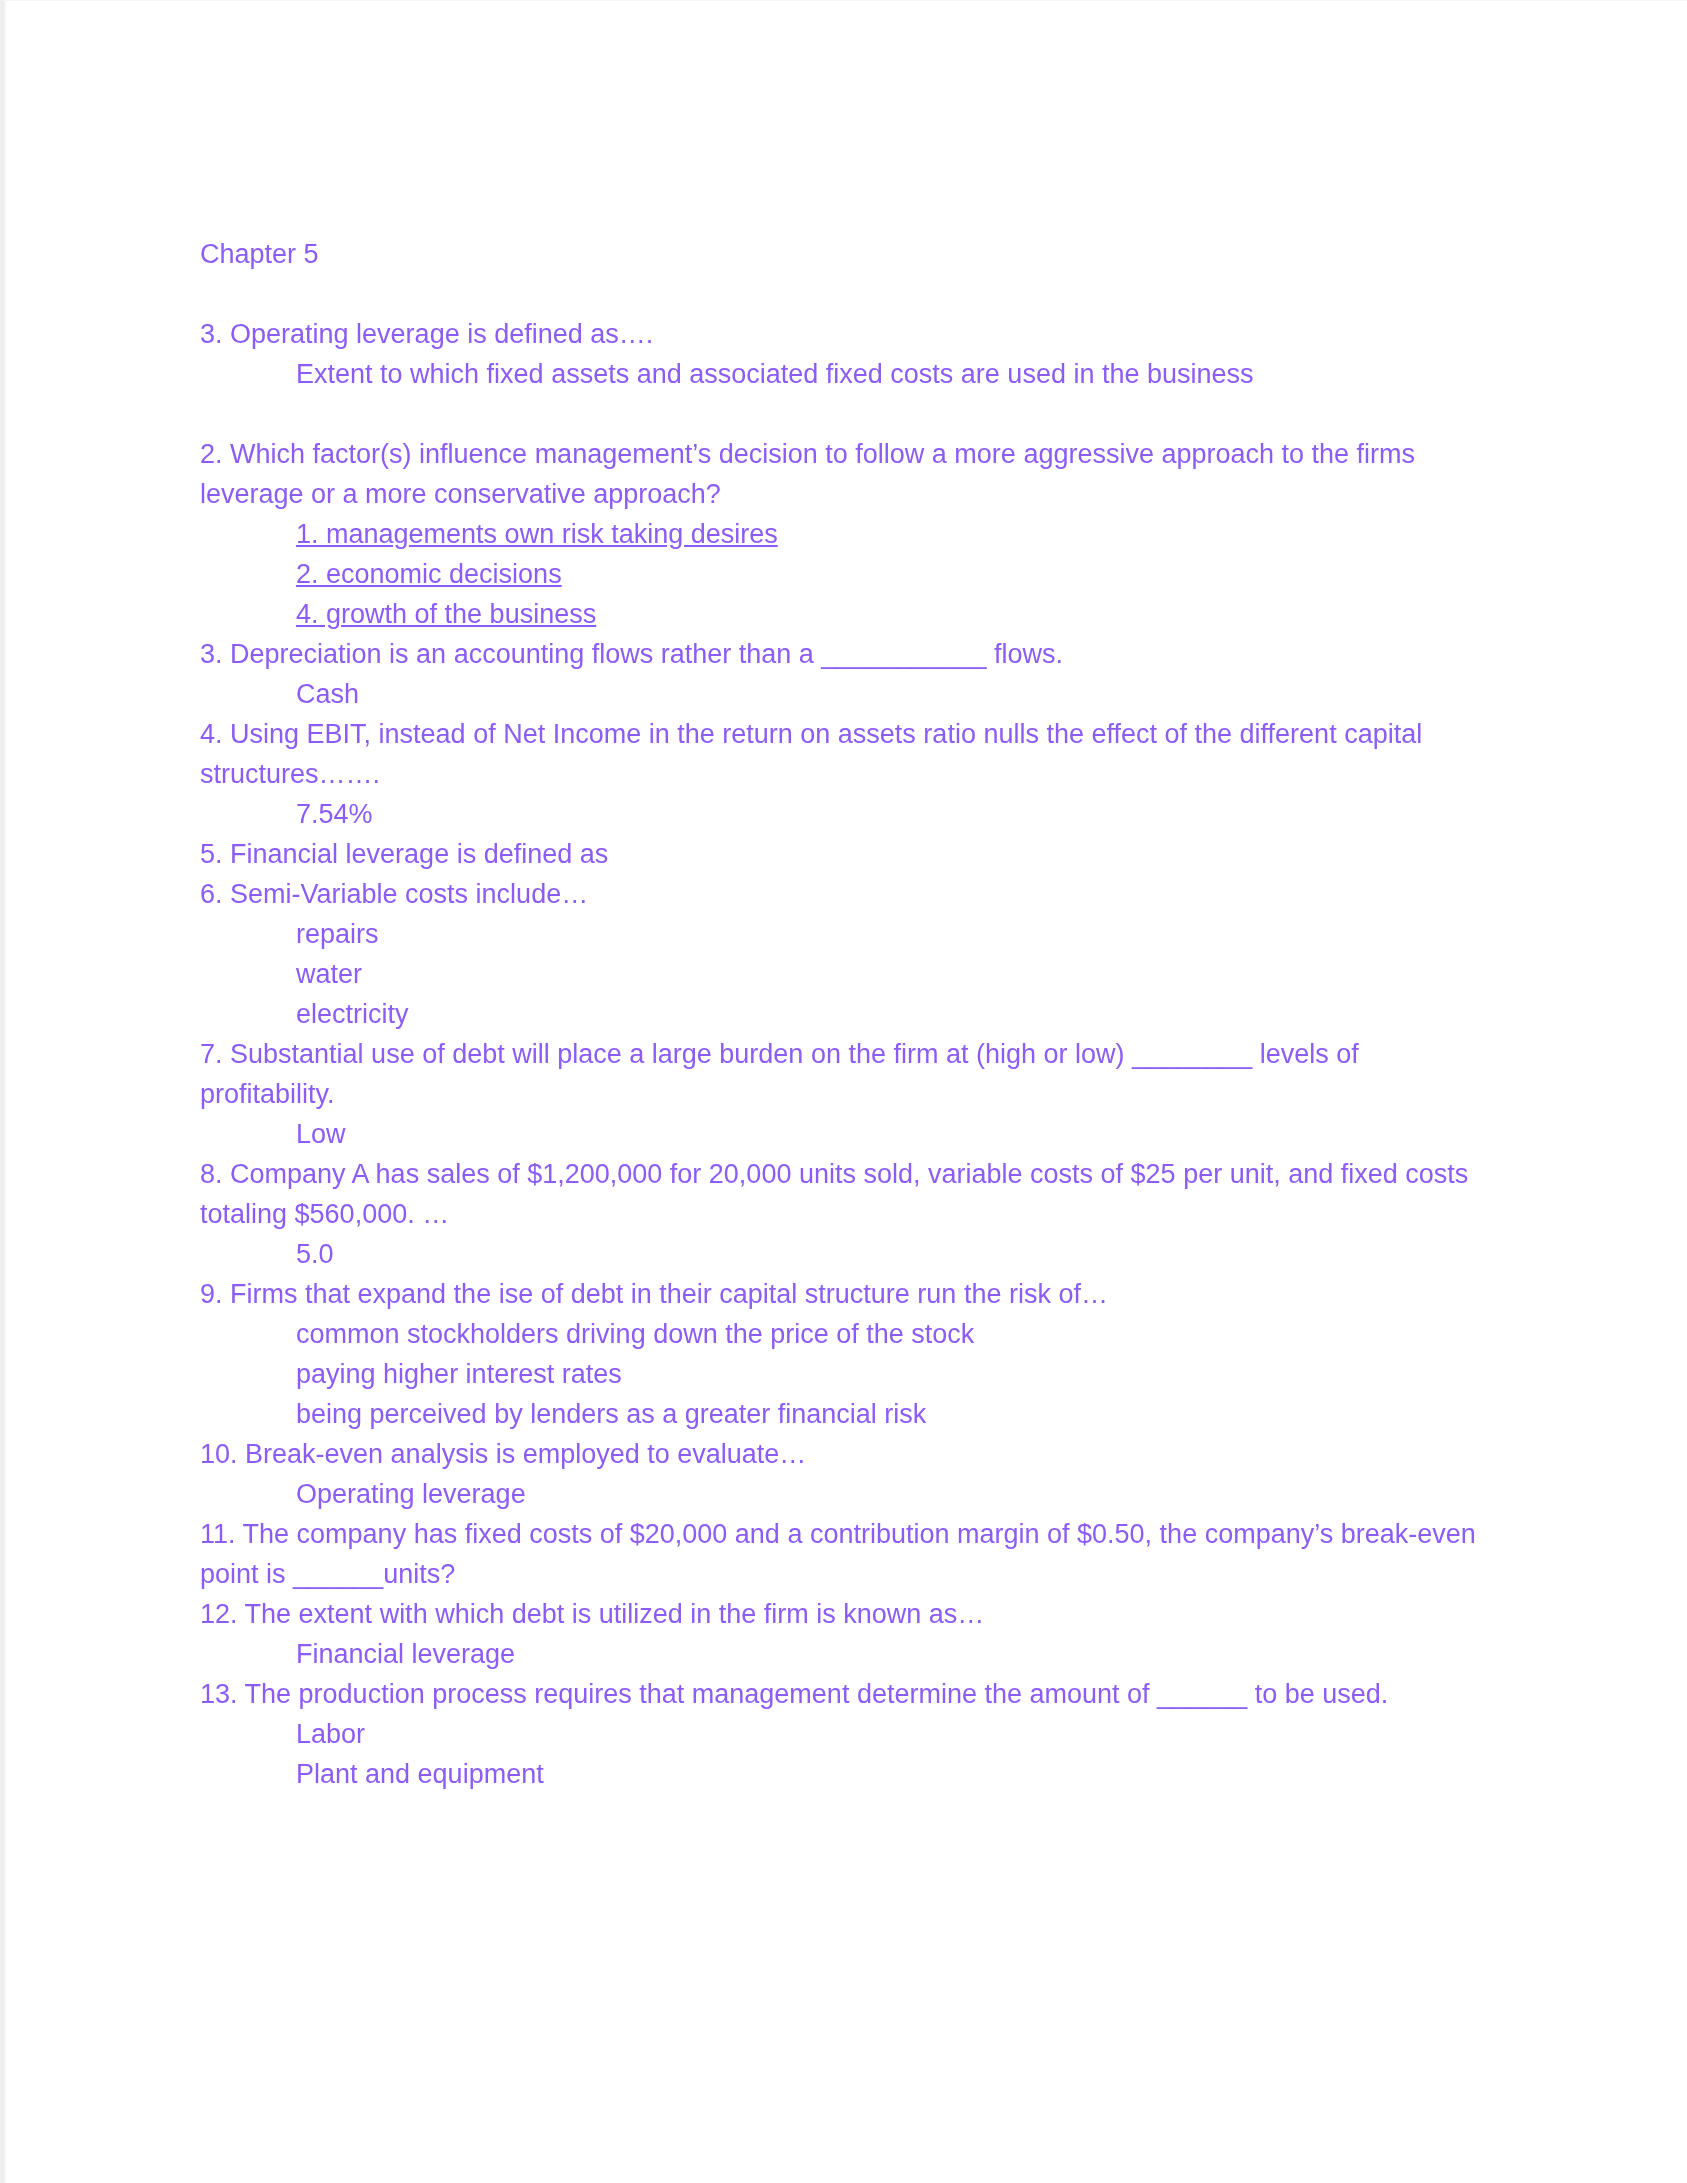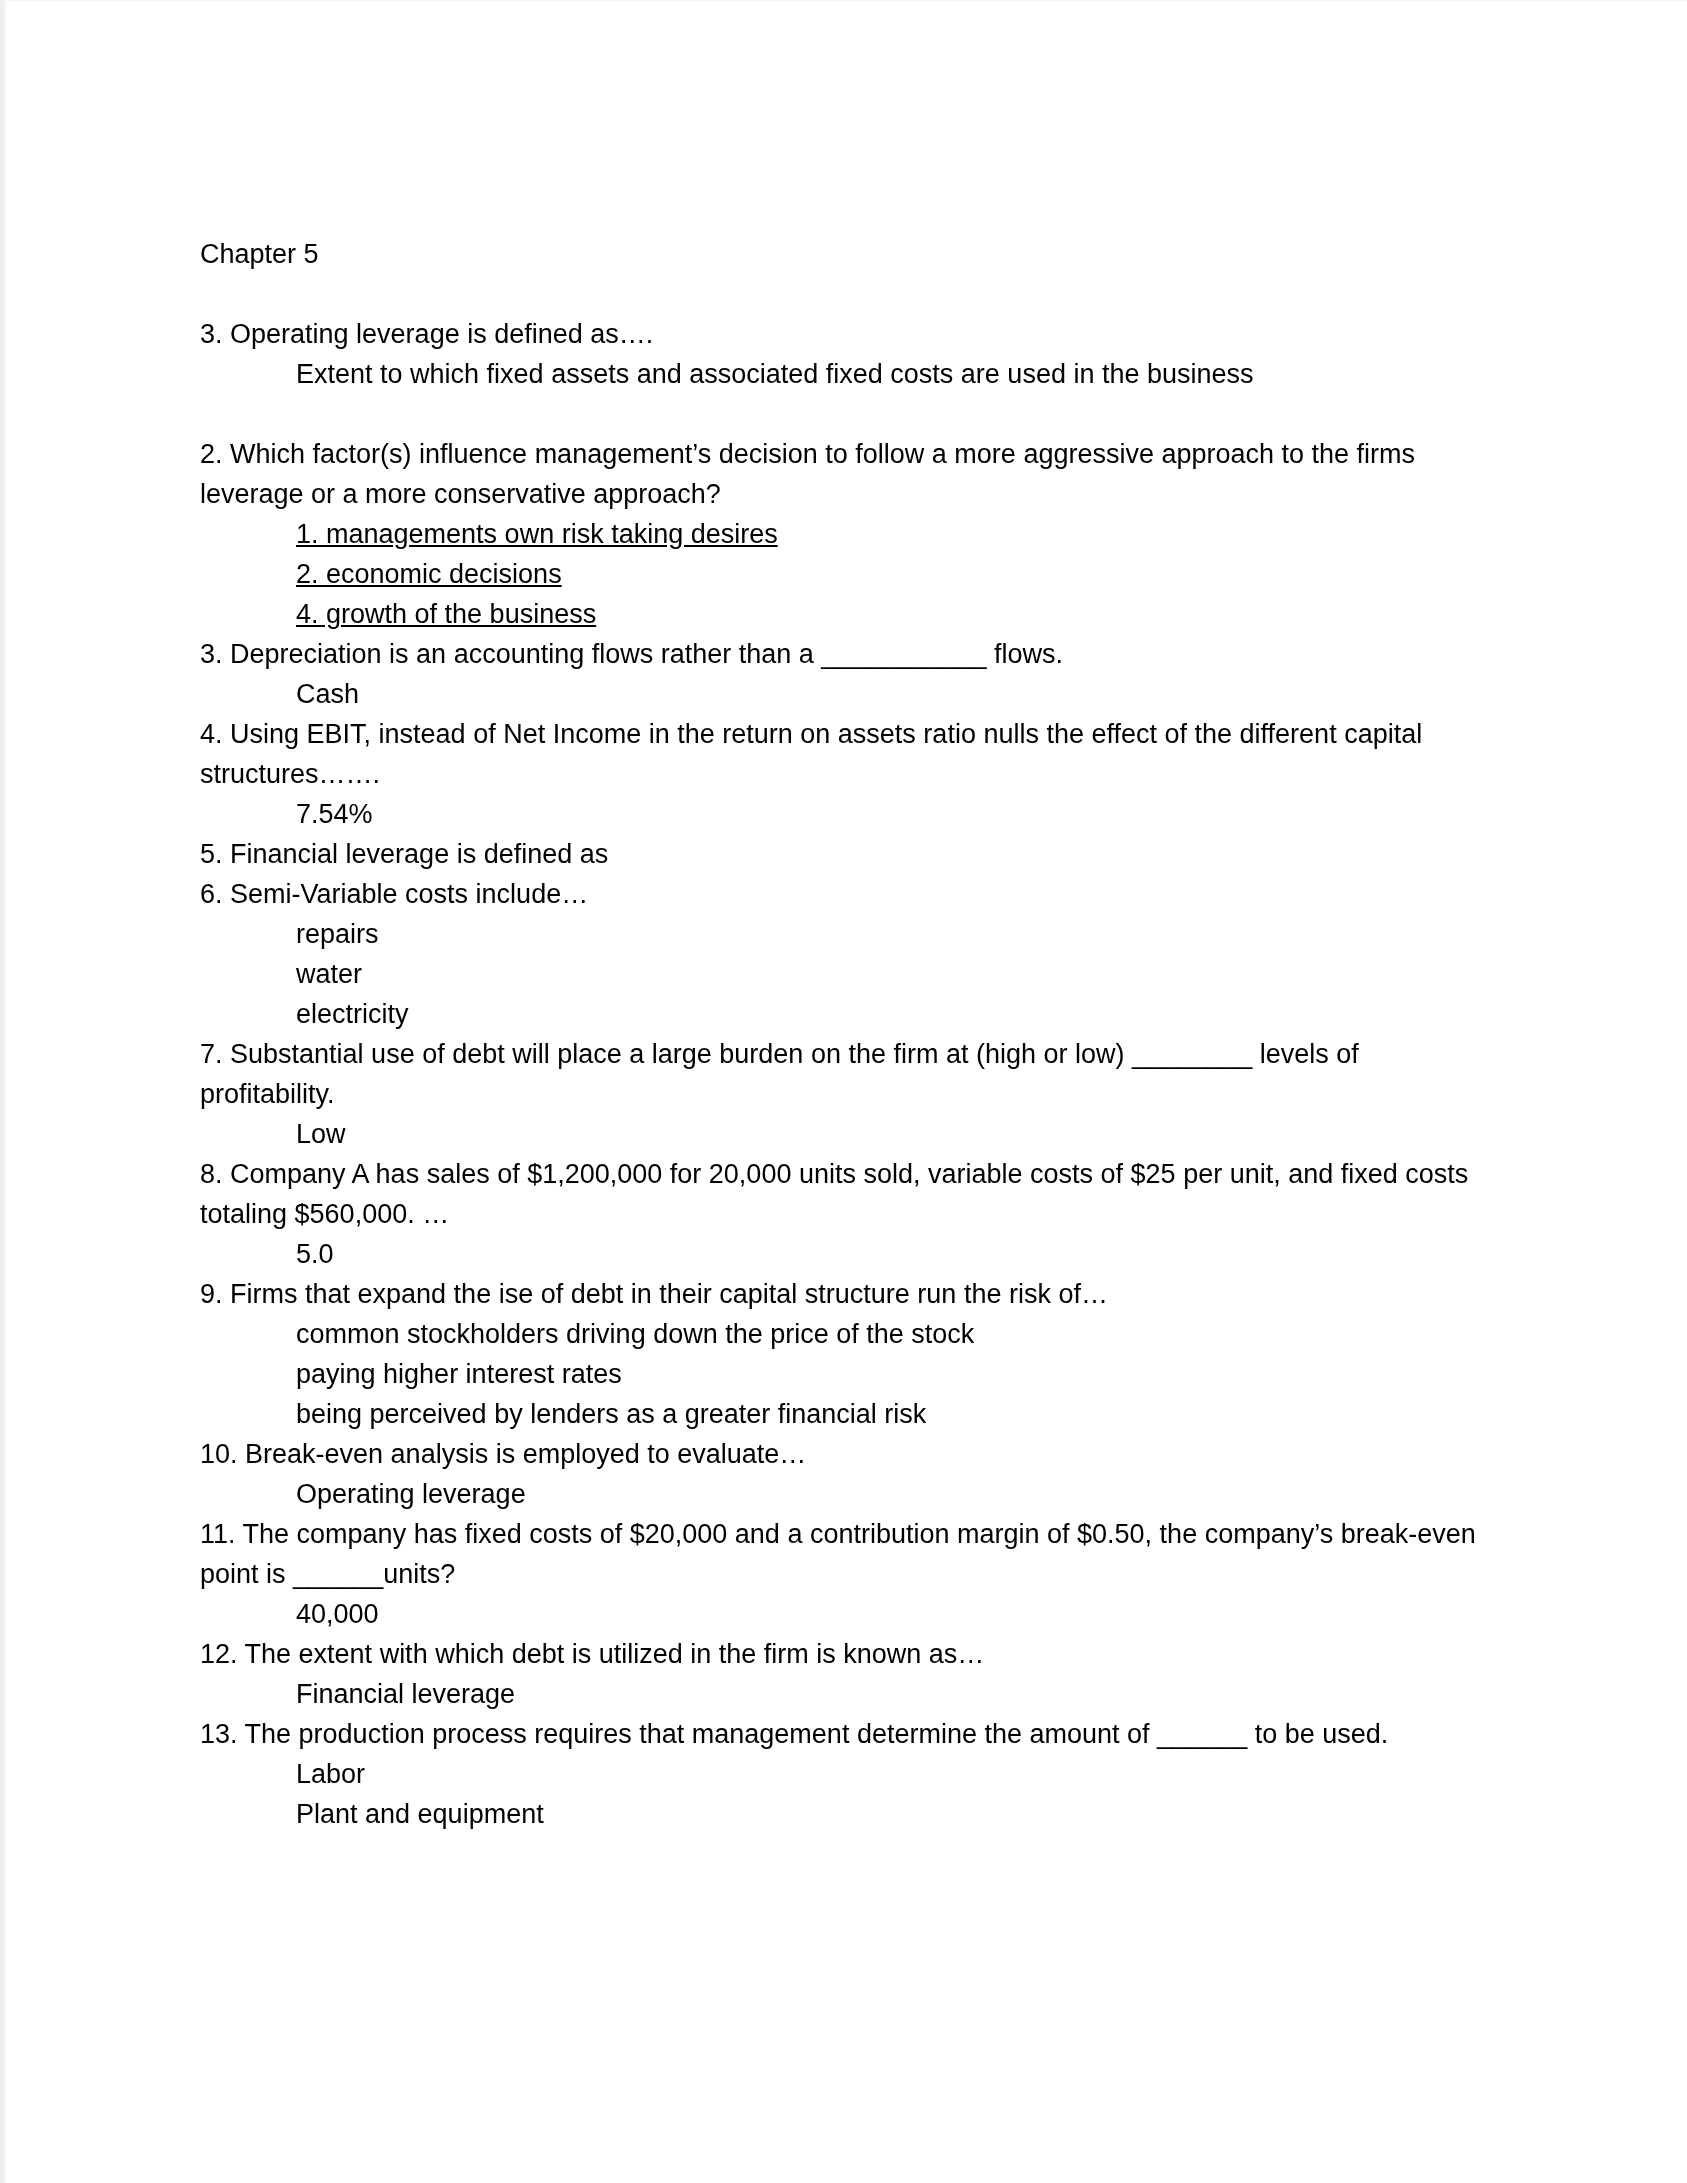--- a/index.html
+++ b/index.html
@@ -33,21 +33,21 @@
   }
 
   .doc-body {
     position: absolute;
     left: 198px;
     top: 233px;
     width: 1300px;
     font-family: "Liberation Sans", sans-serif;
     font-size: 27px;
     line-height: 40px;
-    color: #000000;
+    color: #8b5cf6;
     -webkit-font-smoothing: antialiased;
   }
 
   .para {
     margin: 0;
     padding: 0;
     text-align: left;
     white-space: pre-wrap;
     word-wrap: break-word;
   }
@@ -96,21 +96,20 @@
       <div class="para indent-1">Low</div>
       <div class="para">8. Company A has sales of $1,200,000 for 20,000 units sold, variable costs of $25 per unit, and fixed costs totaling $560,000. …</div>
       <div class="para indent-1">5.0</div>
       <div class="para">9. Firms that expand the ise of debt in their capital structure run the risk of…</div>
       <div class="para indent-1">common stockholders driving down the price of the stock</div>
       <div class="para indent-1">paying higher interest rates</div>
       <div class="para indent-1">being perceived by lenders as a greater financial risk</div>
       <div class="para">10. Break-even analysis is employed to evaluate…</div>
       <div class="para indent-1">Operating leverage</div>
       <div class="para">11. The company has fixed costs of $20,000 and a contribution margin of $0.50, the company’s break-even point is ______units?</div>
-      <div class="para indent-1">40,000</div>
       <div class="para">12. The extent with which debt is utilized in the firm is known as…</div>
       <div class="para indent-1">Financial leverage</div>
       <div class="para">13. The production process requires that management determine the amount of ______ to be used.</div>
       <div class="para indent-1">Labor</div>
       <div class="para indent-1">Plant and equipment</div>
     </div>
 </div>
 
 
 </body></html>

